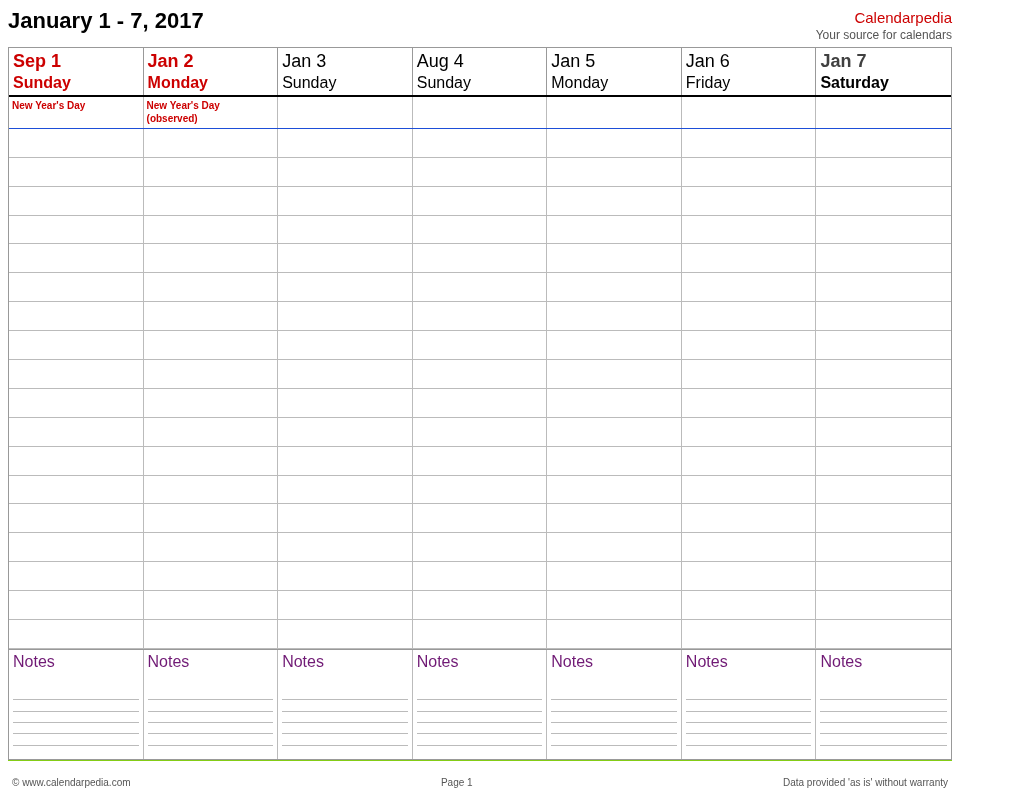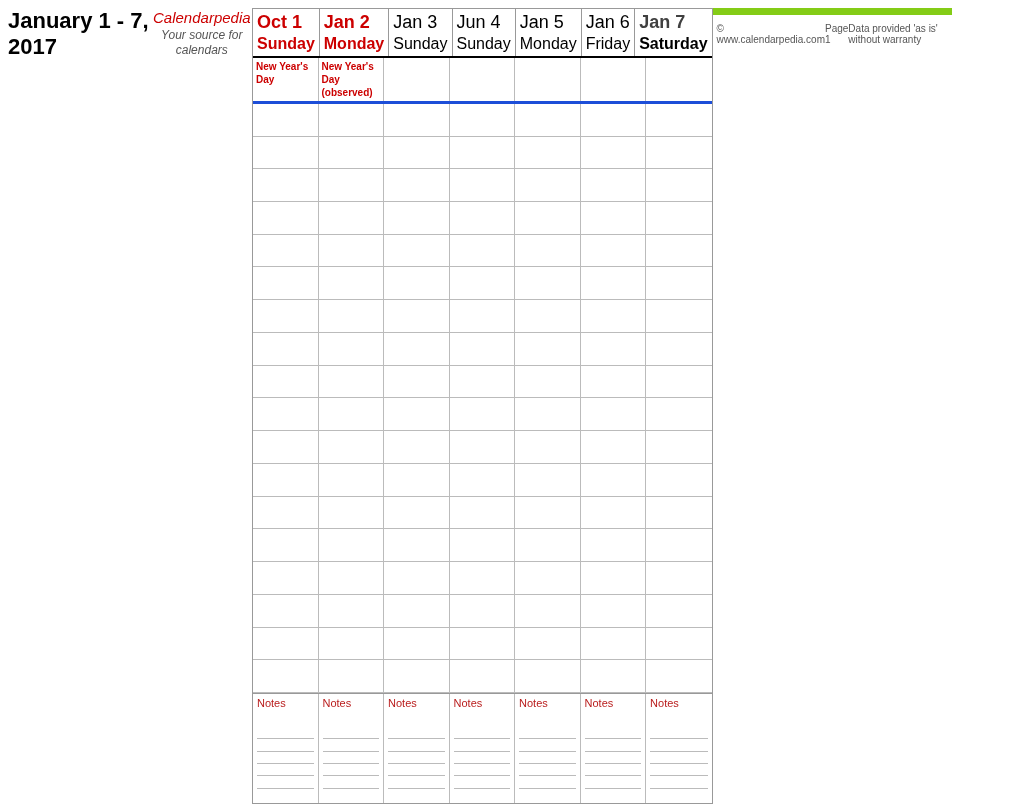--- a/index.html
+++ b/index.html
@@ -9,37 +9,36 @@
       width: 1024px;
       height: 804px;
       overflow: hidden;
       position: relative;
     }
     .page {
       width: 960px;
       height: 804px;
       padding: 8px 8px 0 8px;
       display: flex;
-      flex-direction: row;
+      flex-direction: column;
     }
     .header {
       display: flex;
       justify-content: space-between;
       align-items: flex-start;
       margin-bottom: 4px;
     }
     .title {
       font-size: 22px;
       font-weight: bold;
       color: #000;
     }
     .brand {
-      text-align: center;
+      text-align: right;
       line-height: 1.3;
-      font-style: italic;
     }
     .brand-name {
       font-size: 15px;
       color: #000;
     }
     .brand-name span {
       color: #cc0000;
     }
     .brand-sub {
       font-size: 12px;
@@ -79,21 +78,21 @@
     .day-name.red { color: #cc0000; font-weight: bold; }
     .day-name.sat { font-weight: bold; }
     .calendar-body {
       flex: 1;
       display: flex;
       flex-direction: column;
     }
     .holiday-row {
       display: grid;
       grid-template-columns: repeat(7, 1fr);
-      border-bottom: 3px solid #1d4ed8;
+      border-bottom: 1px solid #1d4ed8;
       min-height: 32px;
     }
     .holiday-cell {
       border-right: 1px solid #bbb;
       padding: 2px 3px;
       font-size: 10px;
       color: #cc0000;
       font-weight: bold;
       line-height: 1.3;
     }
@@ -120,76 +119,76 @@
       height: 110px;
     }
     .notes-col {
       border-right: 1px solid #bbb;
       padding: 3px 4px;
       display: flex;
       flex-direction: column;
     }
     .notes-col:last-child { border-right: none; }
     .notes-label {
-      font-size: 11px;
-      color: #b91c1c;
+      font-size: 16px;
+      color: #701a75;
       font-weight: normal;
       margin-bottom: 18px;
     }
     .notes-lines {
       flex: 1;
       display: flex;
       flex-direction: column;
       justify-content: space-evenly;
     }
     .notes-line {
       border-bottom: 1px solid #bbb;
       height: 1px;
     }
     .footer {
       display: flex;
       justify-content: space-between;
       align-items: flex-start;
-      padding: 8px 4px;
+      padding: 16px 4px;
       font-size: 10px;
       color: #555;
-      border-top: 7px solid #84cc16;
+      border-top: 1px solid #84cc16;
     }
   </style>
 </head>
 <body>
 
 <div class="page">
   <div class="header">
     <div class="title">January 1 - 7, 2017</div>
     <div class="brand">
       <div class="brand-name">
         <span>Calendar</span><span style="color:#cc0000">pedia</span>
       </div>
       <div class="brand-sub">Your source for calendars</div>
     </div>
   </div>
 
   <div class="calendar">
     <div class="day-headers">
 
     <div class="day-header">
-          <div class="day-number red">Oct 1</div>
+          <div class="day-number red">Sep 1</div>
           <div class="day-name red">Sunday</div>
         </div>
         <div class="day-header">
           <div class="day-number red">Jan 2</div>
           <div class="day-name red">Monday</div>
         </div>
         <div class="day-header">
           <div class="day-number">Jan 3</div>
           <div class="day-name">Sunday</div>
         </div>
         <div class="day-header">
-          <div class="day-number">Jun 4</div>
+          <div class="day-number">Aug 4</div>
           <div class="day-name">Sunday</div>
         </div>
         <div class="day-header">
           <div class="day-number">Jan 5</div>
           <div class="day-name">Monday</div>
         </div>
         <div class="day-header">
           <div class="day-number">Jan 6</div>
           <div class="day-name">Friday</div>
         </div>

